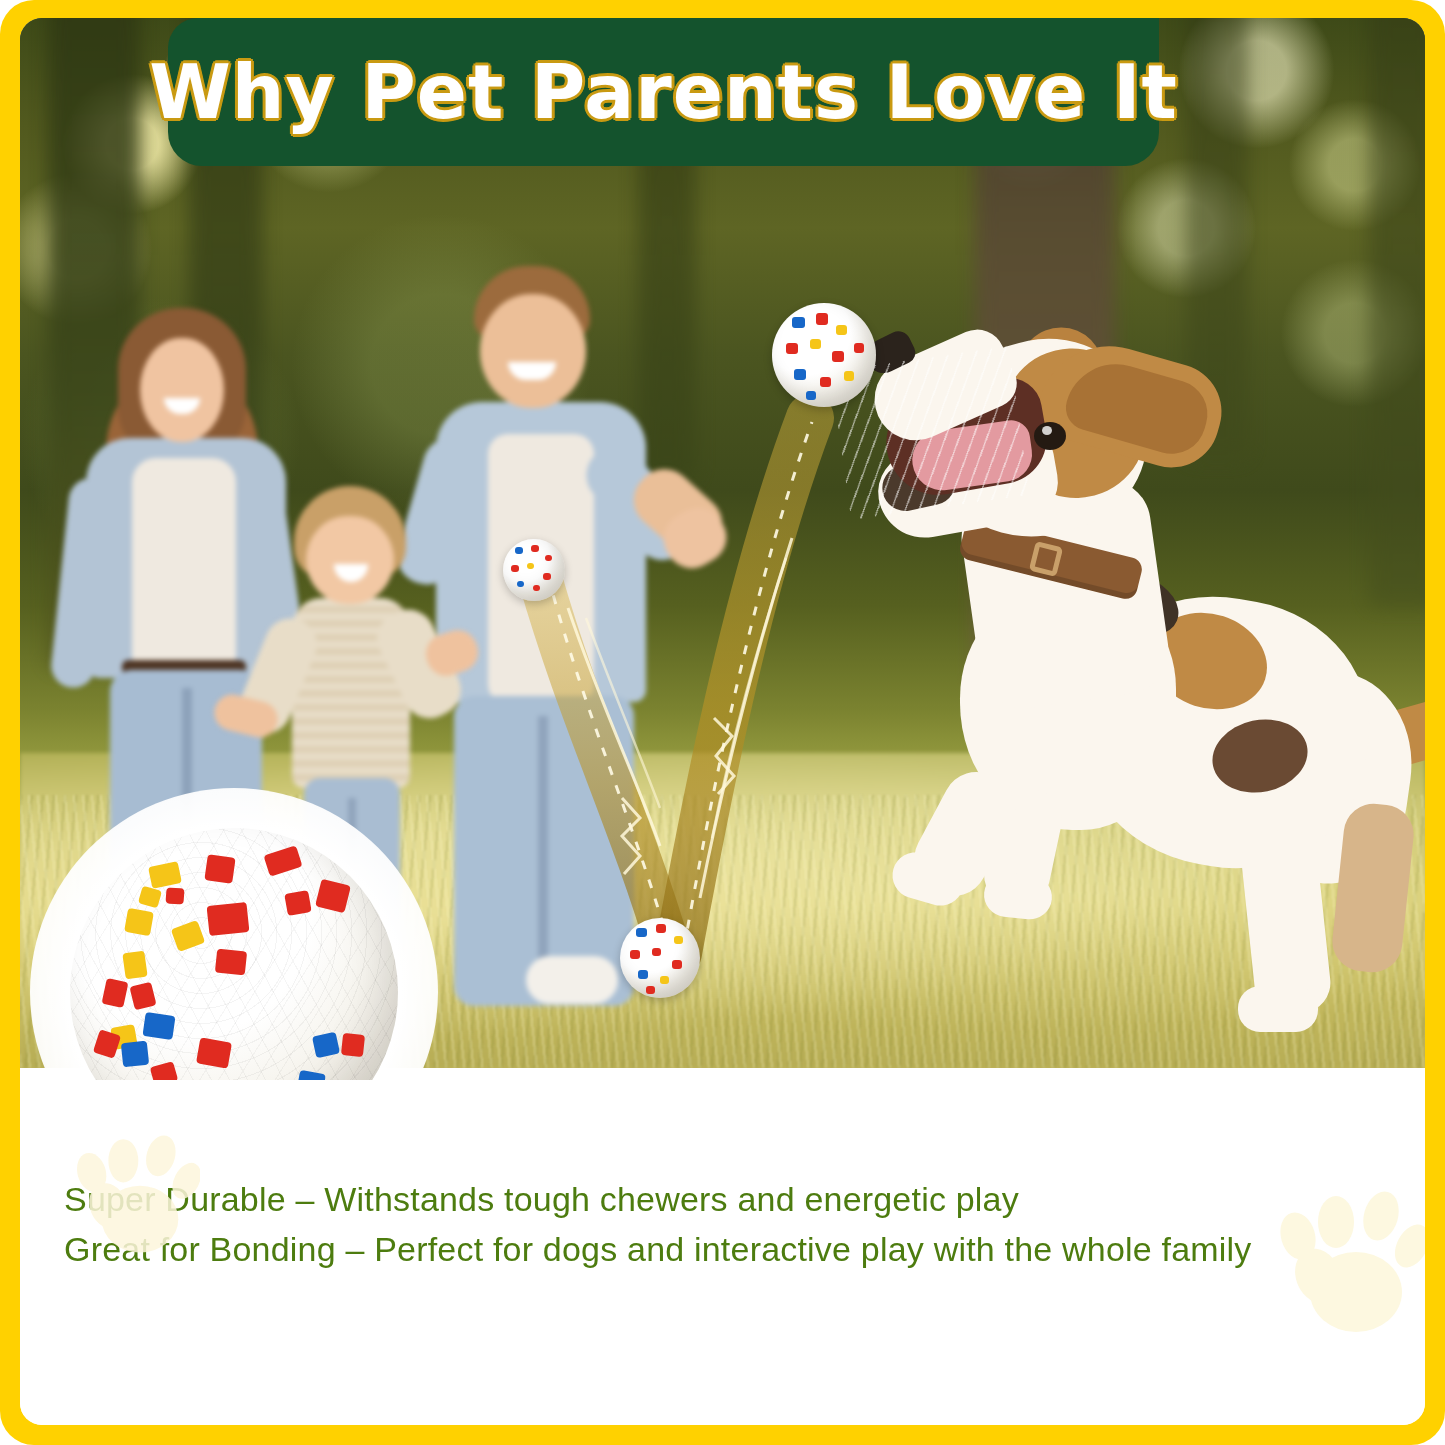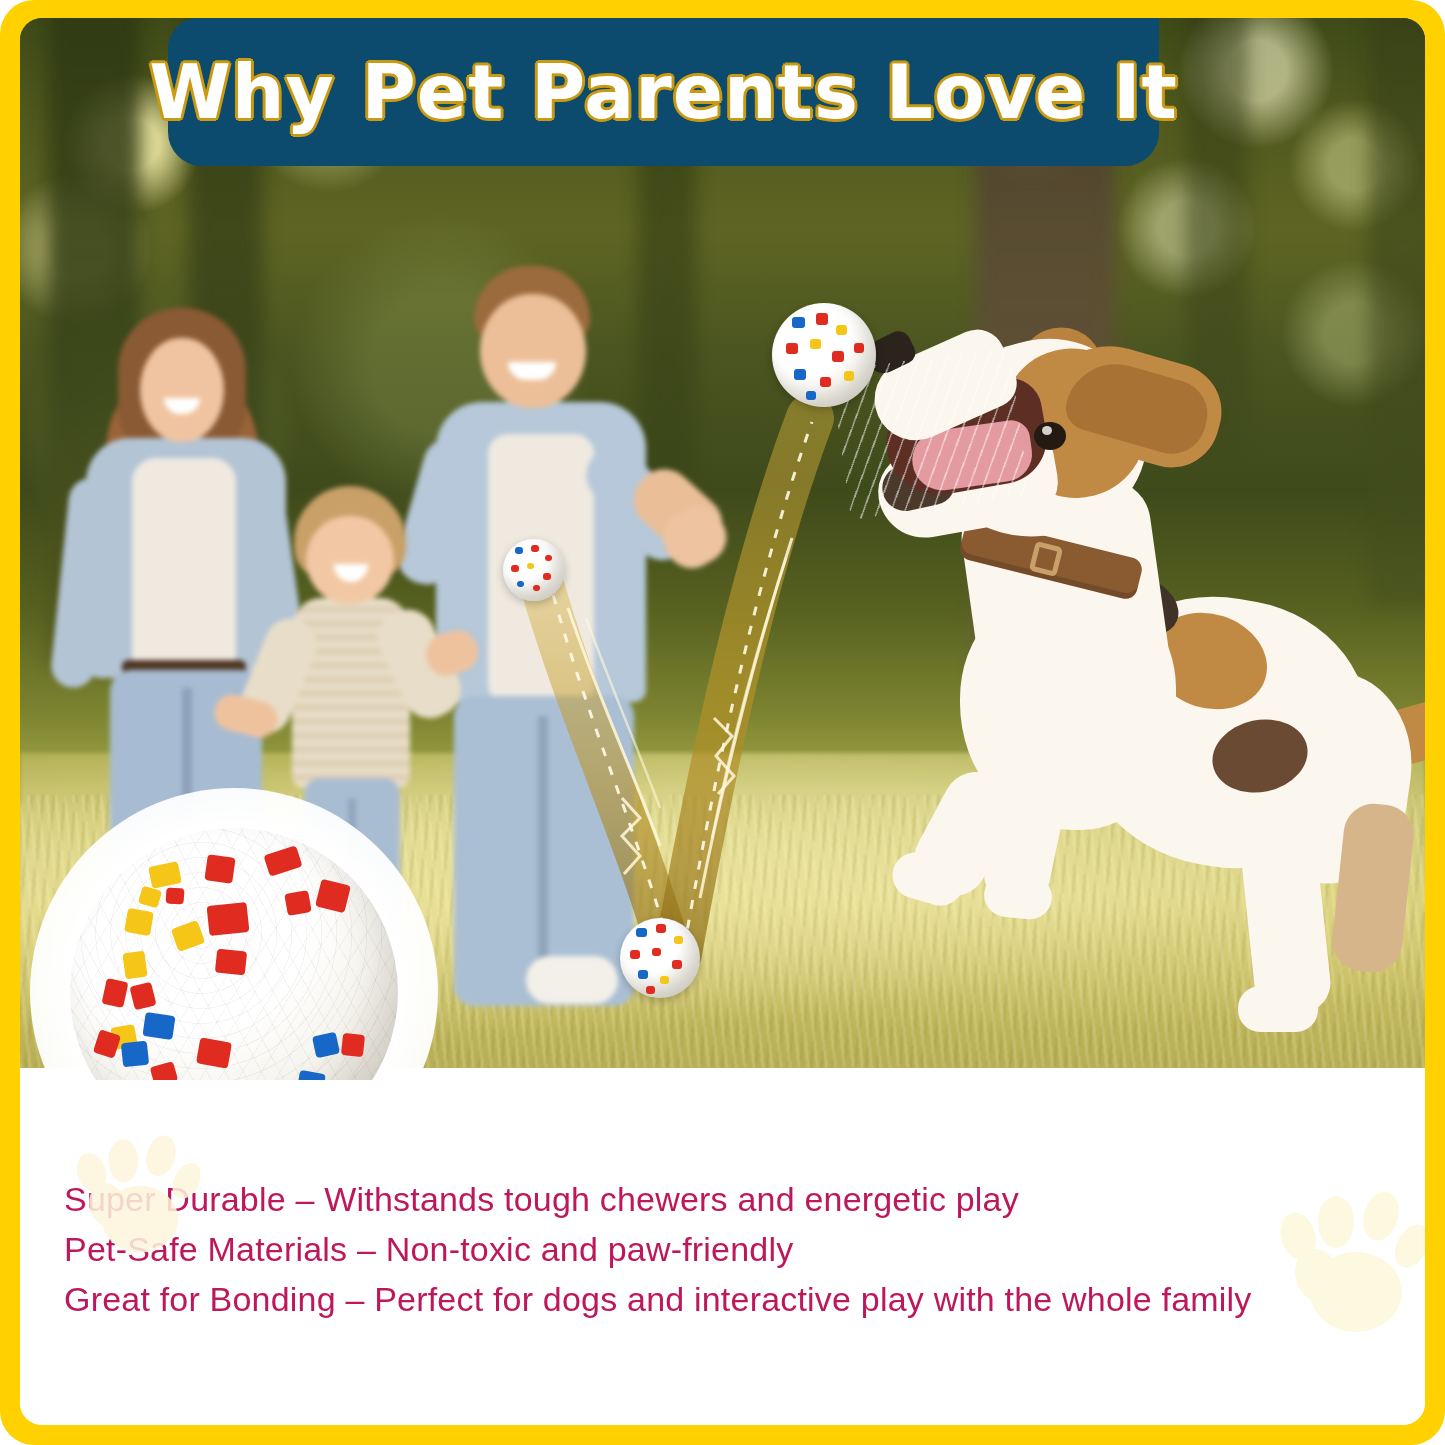--- a/index.html
+++ b/index.html
@@ -203,21 +203,21 @@
       repeating-radial-gradient(circle at 40% 32%, rgba(0,0,0,.045) 0 1px, rgba(0,0,0,0) 1px 15px),
       repeating-linear-gradient(62deg, rgba(0,0,0,.04) 0 1px, rgba(0,0,0,0) 1px 16px),
       repeating-linear-gradient(-58deg, rgba(0,0,0,.035) 0 1px, rgba(0,0,0,0) 1px 16px);
   }
   #product .sp { position: absolute; border-radius: 4px; }
 
   
   #banner {
     position: absolute;
     left: 148px; top: 0; width: 991px; height: 148px;
-    background: #0c4a6e;
+    background: #14532d;
     border-radius: 30px 0 34px 34px;
     display: flex; align-items: center; justify-content: center;
   }
   #banner-text {
     font-family: "DejaVu Sans", sans-serif;
     font-weight: 700;
     font-size: 74px;
     letter-spacing: 1px;
     color: #ffffff;
     text-shadow:
@@ -231,21 +231,21 @@
   
   #benefits {
     position: absolute;
     left: 0; top: 1062px; right: 0; bottom: 0;
     background: #ffffff;
     padding: 94px 0 0 44px;
   }
   .benefit {
     font-size: 34px;
     line-height: 50px;
-    color: #be185d;
+    color: #4d7c0f;
     letter-spacing: .2px;
     white-space: nowrap;
   }
   .paw {
     position: absolute; width: 0; height: 0; pointer-events: none;
   }
 
 </style>
 </head>
 <body>
@@ -466,18 +466,17 @@
           <ellipse cx="88" cy="34" rx="18" ry="26"></ellipse>
           <ellipse cx="133" cy="28" rx="17" ry="25" transform="rotate(16 133 28)"></ellipse>
           <ellipse cx="50" cy="48" rx="17" ry="24" transform="rotate(-16 50 48)"></ellipse>
           <ellipse cx="164" cy="58" rx="15" ry="23" transform="rotate(28 164 58)"></ellipse>
           <ellipse cx="108" cy="104" rx="46" ry="40"></ellipse>
           <ellipse cx="70" cy="88" rx="22" ry="28" transform="rotate(-22 70 88)"></ellipse>
         </g>
       </svg>
 
       <div class="benefit">Super Durable – Withstands tough chewers and energetic play</div>
-      <div class="benefit">Pet-Safe Materials – Non-toxic and paw-friendly</div>
       <div class="benefit">Great for Bonding – Perfect for dogs and interactive play with the whole family</div>
     </div>
 
   </div>
 </div>
 
 </body></html>

